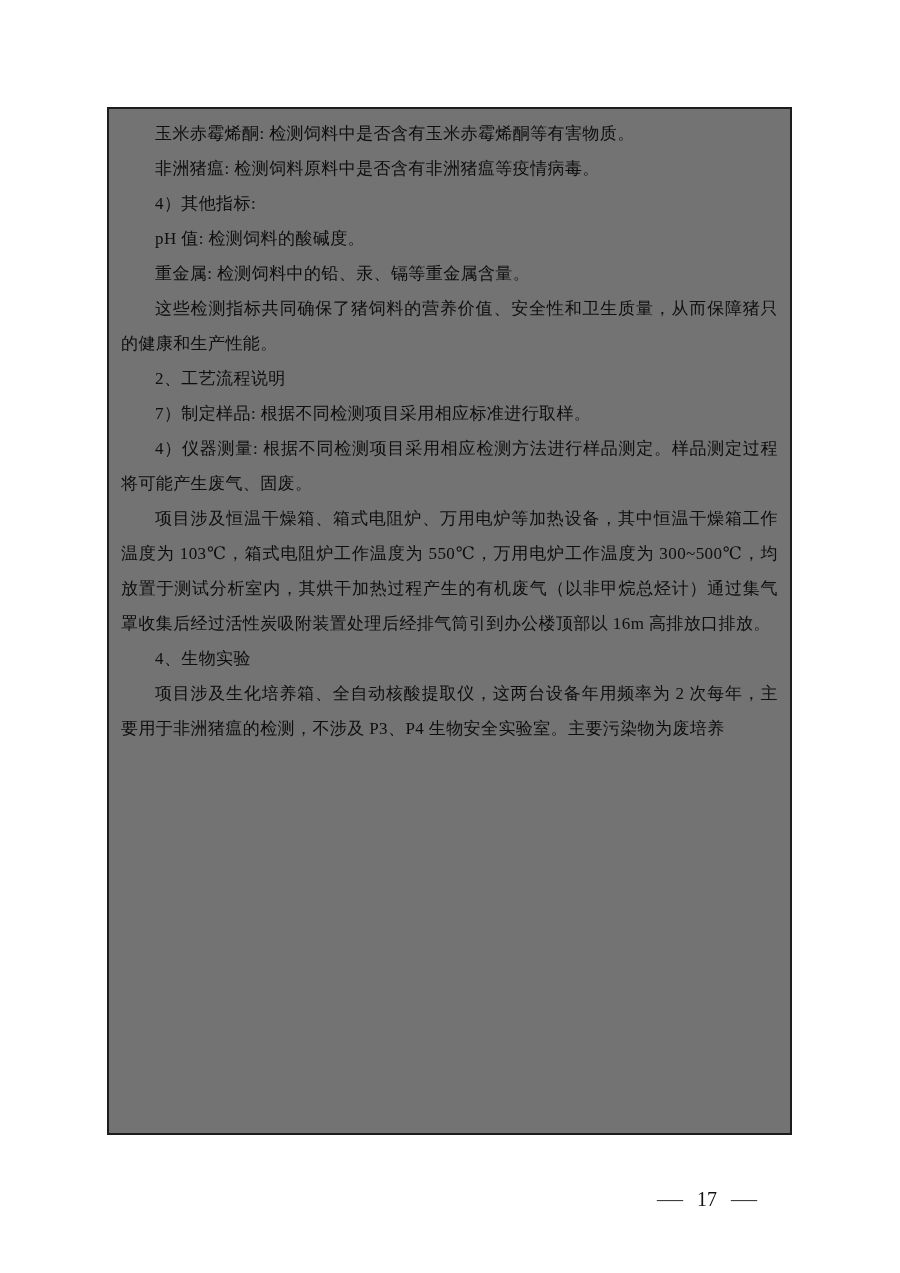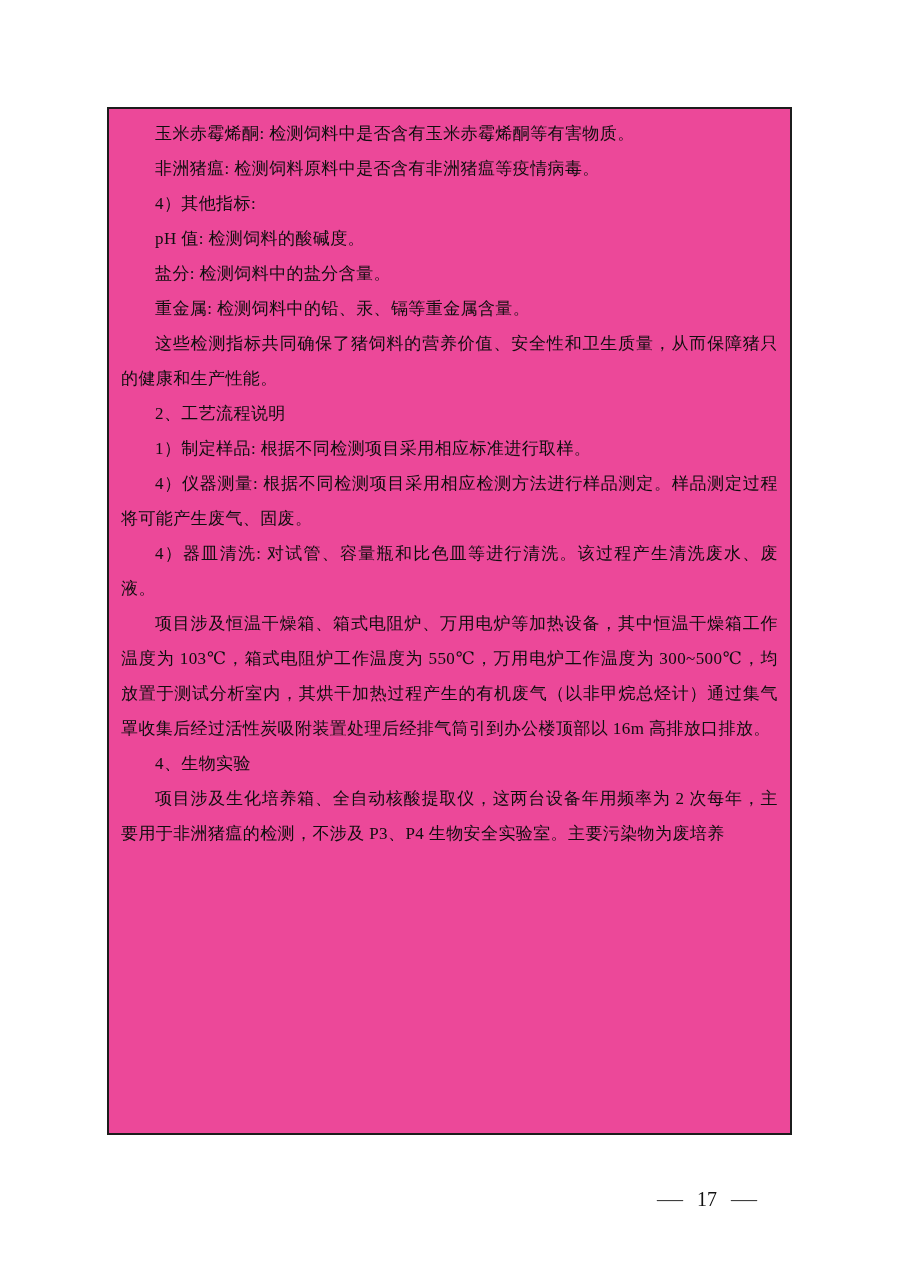--- a/index.html
+++ b/index.html
@@ -15,21 +15,21 @@
     overflow: hidden;
   }
   .doc-box {
     position: absolute;
     left: 107px;
     top: 107px;
     width: 685px;
     height: 1028px;
     box-sizing: border-box;
     border: 2px solid #1c1c1c;
-    background: #ec4899;
+    background: #737373;
     padding: 7px 12px 0 12px;
     overflow: hidden;
   }
   .doc-box p {
     margin: 0;
     padding: 0;
     font-size: 17px;
     line-height: 35px;
     color: #0e0e0e;
     text-align: justify;
@@ -54,27 +54,25 @@
   }
 </style>
 </head>
 <body>
 
 <div class="doc-box">
   <p>玉米赤霉烯酮: 检测饲料中是否含有玉米赤霉烯酮等有害物质。</p>
   <p>非洲猪瘟: 检测饲料原料中是否含有非洲猪瘟等疫情病毒。</p>
   <p>4）其他指标:</p>
   <p>pH 值: 检测饲料的酸碱度。</p>
-  <p>盐分: 检测饲料中的盐分含量。</p>
   <p>重金属: 检测饲料中的铅、汞、镉等重金属含量。</p>
   <p>这些检测指标共同确保了猪饲料的营养价值、安全性和卫生质量，从而保障猪只的健康和生产性能。</p>
   <p>2、工艺流程说明</p>
-  <p>1）制定样品: 根据不同检测项目采用相应标准进行取样。</p>
+  <p>7）制定样品: 根据不同检测项目采用相应标准进行取样。</p>
   <p>4）仪器测量: 根据不同检测项目采用相应检测方法进行样品测定。样品测定过程将可能产生废气、固废。</p>
-  <p>4）器皿清洗: 对试管、容量瓶和比色皿等进行清洗。该过程产生清洗废水、废液。</p>
   <p>项目涉及恒温干燥箱、箱式电阻炉、万用电炉等加热设备，其中恒温干燥箱工作温度为 103℃，箱式电阻炉工作温度为 550℃，万用电炉工作温度为 300~500℃，均放置于测试分析室内，其烘干加热过程产生的有机废气（以非甲烷总烃计）通过集气罩收集后经过活性炭吸附装置处理后经排气筒引到办公楼顶部以 16m 高排放口排放。</p>
   <p>4、生物实验</p>
   <p>项目涉及生化培养箱、全自动核酸提取仪，这两台设备年用频率为 2 次每年，主要用于非洲猪瘟的检测，不涉及 P3、P4 生物安全实验室。主要污染物为废培养</p>
 </div>
 
 <div class="page-footer">
   <span class="dash">—</span>
   <span>17</span>
   <span class="dash">—</span>
 </div>

